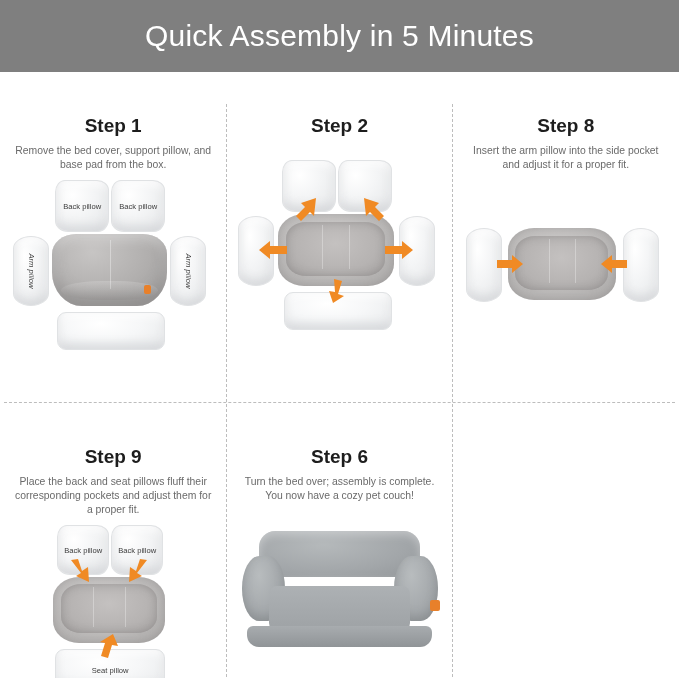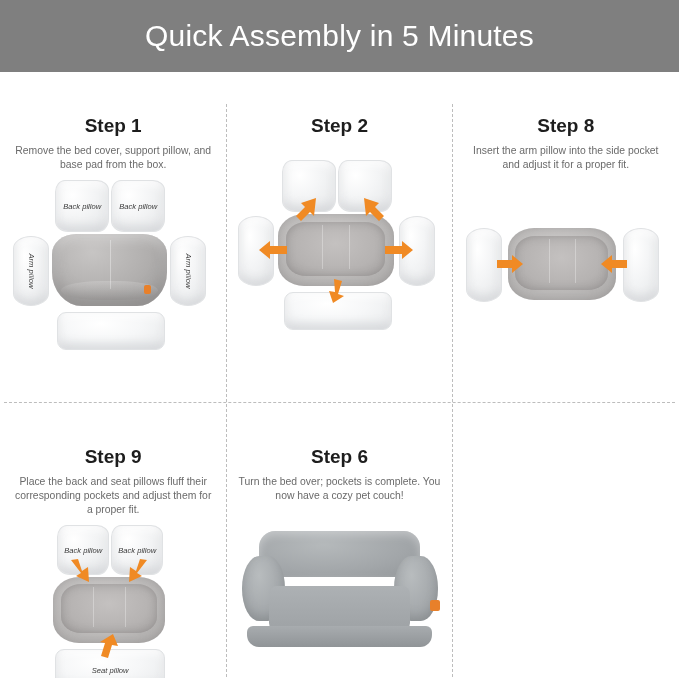--- a/index.html
+++ b/index.html
@@ -87,21 +87,21 @@
   }
   .base-pad{
     border-radius:9px;
     background:
       radial-gradient(ellipse at 40% 30%, #ffffff 0%, #f6f7f8 45%, #e6e8ea 100%);
   }
   .plabel{
     position:absolute;left:0;right:0;top:50%;
     transform:translateY(-50%);
     text-align:center;
-    font-size:7.6px;font-style:italic;color:#3b3b3b;
+    font-size:7.6px;color:#3b3b3b;
     pointer-events:none;white-space:nowrap;
   }
   .plabel-rot{
     position:absolute;left:50%;top:50%;
     transform:translate(-50%,-50%) rotate(90deg);
     font-size:7.6px;font-style:italic;color:#3b3b3b;
     white-space:nowrap;pointer-events:none;
   }
 
   
@@ -358,21 +358,21 @@
           <svg width="22" height="26" viewBox="0 0 22 26">
               <path d="M14 1 L19 13 L13 12 L9 25 L2 23 L6 10 L1 9 Z" fill="#f08a24"></path>
             </svg>
         </div>
       </div>
     </div>
 
 
     <div class="cell">
       <div class="step-title">Step 6</div>
-      <div class="step-desc">Turn the bed over; pockets is complete. You now have a cozy pet couch!</div>
+      <div class="step-desc">Turn the bed over; assembly is complete. You now have a cozy pet couch!</div>
 
       <div class="illus" style="margin-top:22px;">
         <div class="couch" style="left:8px;top:6px;width:196px;height:116px;">
           <div class="couch-backrest"></div>
           <div class="couch-arm" style="left:0;"></div>
           <div class="couch-arm" style="right:0;"></div>
           <div class="couch-seat"></div>
           <div class="couch-base"></div>
           <div class="tag" style="right:-2px;top:60%;width:10px;height:11px;"></div>
         </div>

